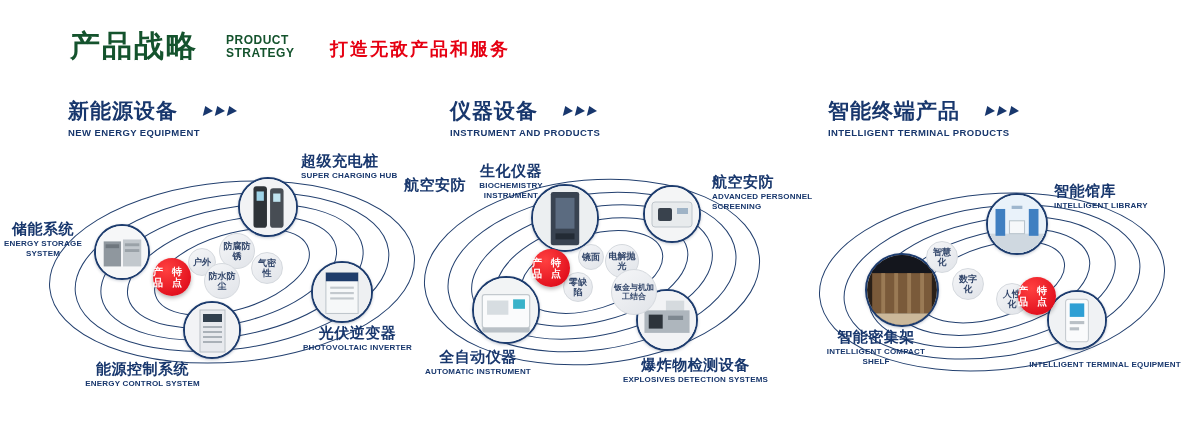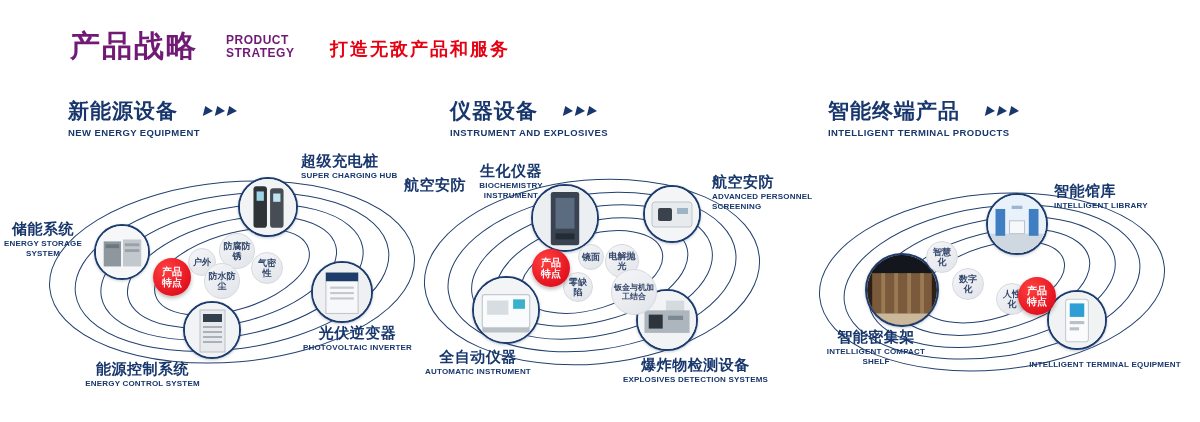--- a/index.html
+++ b/index.html
@@ -1,20 +1,20 @@
 <!DOCTYPE html>
 <html><head>
 <meta charset="utf-8">
 <style>
   * { margin:0; padding:0; box-sizing:border-box; }
   html,body { background:#ffffff; }
   body { font-family:"Liberation Sans", sans-serif; }
   .canvas { position:relative; width:1200px; height:422px; background:#ffffff; overflow:hidden; }
   .abs { position:absolute; }
-  .navy { color:#701a75; }
+  .navy { color:#14532d; }
 
   .h1 { font-size:30px; font-weight:bold; letter-spacing:2px; }
   .hsub { font-size:12px; font-weight:bold; line-height:1.12; letter-spacing:.5px; }
   .tagline { font-size:18px; font-weight:bold; color:#e60012; letter-spacing:2px; }
 
   .sec-title { display:flex; align-items:center; gap:26px;justify-content:center; }
   .sec-title h2 { font-size:21px; font-weight:bold; color:#18376d; letter-spacing:1px; }
   .arrows { display:flex; gap:3px; align-items:center; }
   .tri { display:inline-block; width:0; height:0; border-top:5px solid transparent;
          border-bottom:5px solid transparent; border-left:9px solid #18376d; transform:skewX(-14deg); }
@@ -25,21 +25,21 @@
   .pcircle { position:absolute; border-radius:50%; border:2px solid #1d3c6e; background:#fff;
              overflow:hidden; box-shadow:0 1px 3px rgba(20,40,80,.25); z-index:4; }
   .pcircle svg { display:block; width:100%; height:100%; }
 
   .plabel { position:absolute; z-index:7; }
   .zh { font-weight:bold; color:#18376d; font-size:15px; line-height:1.25; letter-spacing:.5px; }
   .en { font-weight:bold; color:#18376d; font-size:8px; line-height:1.3; letter-spacing:.2px; }
 
   .badge { position:absolute; width:38px; height:38px; border-radius:50%;
            background:radial-gradient(circle at 35% 30%, #ff4040, #d80012);
-           color:#fff; display:flex; flex-direction:column; align-items:center; justify-content:center;
+           color:#fff; display:flex; flex-direction:row; align-items:center; justify-content:center;
            font-size:10px; font-weight:bold; line-height:1.15; box-shadow:0 2px 4px rgba(0,0,0,.3); z-index:6; }
 
   .bubble { position:absolute; border-radius:50%;
             background:linear-gradient(145deg,#f5f6f8,#e1e4e9); border:1px solid #d5d9de;
             color:#33476b; display:flex; align-items:center; justify-content:center; text-align:center;
             font-weight:bold; font-size:9px; line-height:1.15; z-index:5; padding:2px; }
 </style>
 </head>
 <body>
 
@@ -63,21 +63,21 @@
   <div class="abs sec-sub" style="left:68px;top:127px;">NEW ENERGY EQUIPMENT</div>
 
   <div class="abs sec-title" style="left:450px;top:97px;">
     <h2>仪器设备</h2>
     <span class="arrows">
         <i class="tri"></i>
         <i class="tri"></i>
         <i class="tri"></i>
       </span>
   </div>
-  <div class="abs sec-sub" style="left:450px;top:127px;">INSTRUMENT AND EXPLOSIVES</div>
+  <div class="abs sec-sub" style="left:450px;top:127px;">INSTRUMENT AND PRODUCTS</div>
 
   <div class="abs sec-title" style="left:828px;top:97px;">
     <h2>智能终端产品</h2>
     <span class="arrows">
         <i class="tri"></i>
         <i class="tri"></i>
         <i class="tri"></i>
       </span>
   </div>
   <div class="abs sec-sub" style="left:828px;top:127px;">INTELLIGENT TERMINAL PRODUCTS</div>

